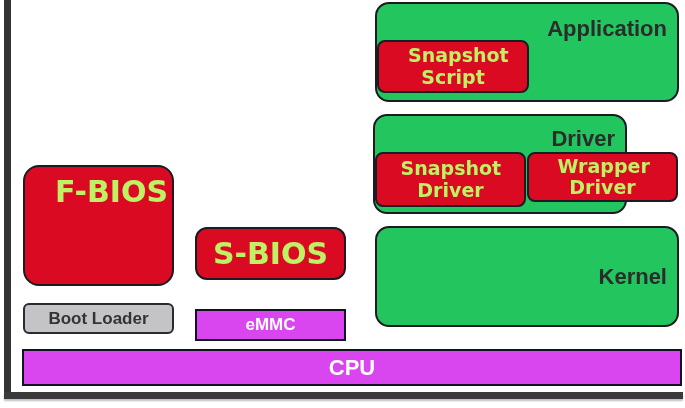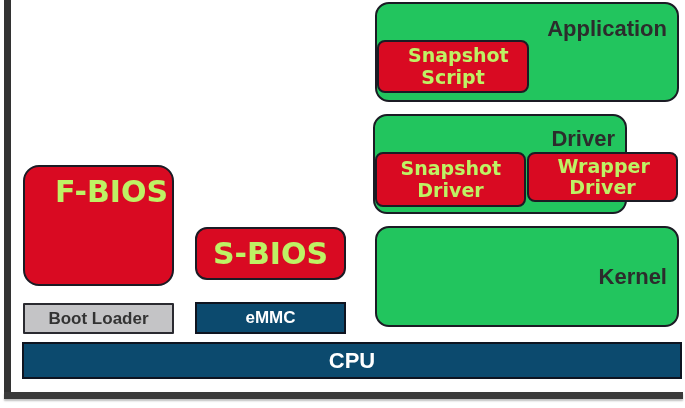--- a/index.html
+++ b/index.html
@@ -3,22 +3,22 @@
 <meta charset="utf-8">
 <style>
   html, body { margin:0; padding:0; }
   body { width:685px; height:408px; background:#ffffff; position:relative; overflow:hidden; font-family:"DejaVu Sans", sans-serif; }
   .abs { position:absolute; box-sizing:border-box; }
   .axis-v { left:4px; top:0; width:7px; height:398px; background:#333333; }
   .axis-h { left:4px; top:392px; width:679px; height:7px; background:#3a3a3a; box-shadow:0 2px 2px rgba(0,0,0,0.25); }
   .red { background:#d90a22; border:2px solid #1b1b24; color:#bef264; font-weight:bold; display:flex; align-items:center; justify-content:center; text-align:center; line-height:1.12; }
   .layer { background:#22c55e; border:2px solid #1b1b24; border-radius:14px; }
   .layer-label { position:absolute; right:10px; font-family:"Liberation Sans", sans-serif; font-weight:bold; color:#2c2c2c; font-size:22px; }
-  .dark { background:#0c4a6e; border:2px solid #0f1420; color:#ffffff; font-family:"Liberation Sans", sans-serif; font-weight:bold; display:flex; align-items:center; justify-content:center; }
-  .gray { background:#c4c4c6; border:2px solid #2a2a30; border-radius:1px; color:#333333; font-family:"Liberation Sans", sans-serif; font-weight:bold; display:flex; align-items:center; justify-content:center; font-size:17px; }
+  .dark { background:#d946ef; border:2px solid #0f1420; color:#ffffff; font-family:"Liberation Sans", sans-serif; font-weight:bold; display:flex; align-items:center; justify-content:center;margin-top:7px; }
+  .gray { background:#c4c4c6; border:2px solid #2a2a30; border-radius:6px; color:#333333; font-family:"Liberation Sans", sans-serif; font-weight:bold; display:flex; align-items:center; justify-content:center; font-size:17px; }
   .fbios { left:23px; top:165px; width:151px; height:121px; border-radius:16px; align-items:flex-start; padding-top:8px; font-size:30px;padding-left:26px; }
   .sbios { left:195px; top:227px; width:151px; height:53px; border-radius:12px; font-size:30px; }
   .boot { left:23px; top:303px; width:151px; height:31px; }
   .emmc { left:195px; top:302px; width:151px; height:32px; font-size:17px; }
   .cpu { left:22px; top:342px; width:660px; height:37px; font-size:22px;text-align:right; }
   .app { left:375px; top:2px; width:304px; height:100px; }
   .driver { left:373px; top:114px; width:254px; height:100px; }
   .kernel { left:375px; top:226px; width:304px; height:101px; }
   .inner { border-radius:8px; font-size:19px; }
   .script { left:377px; top:40px; width:152px; height:53px; }

